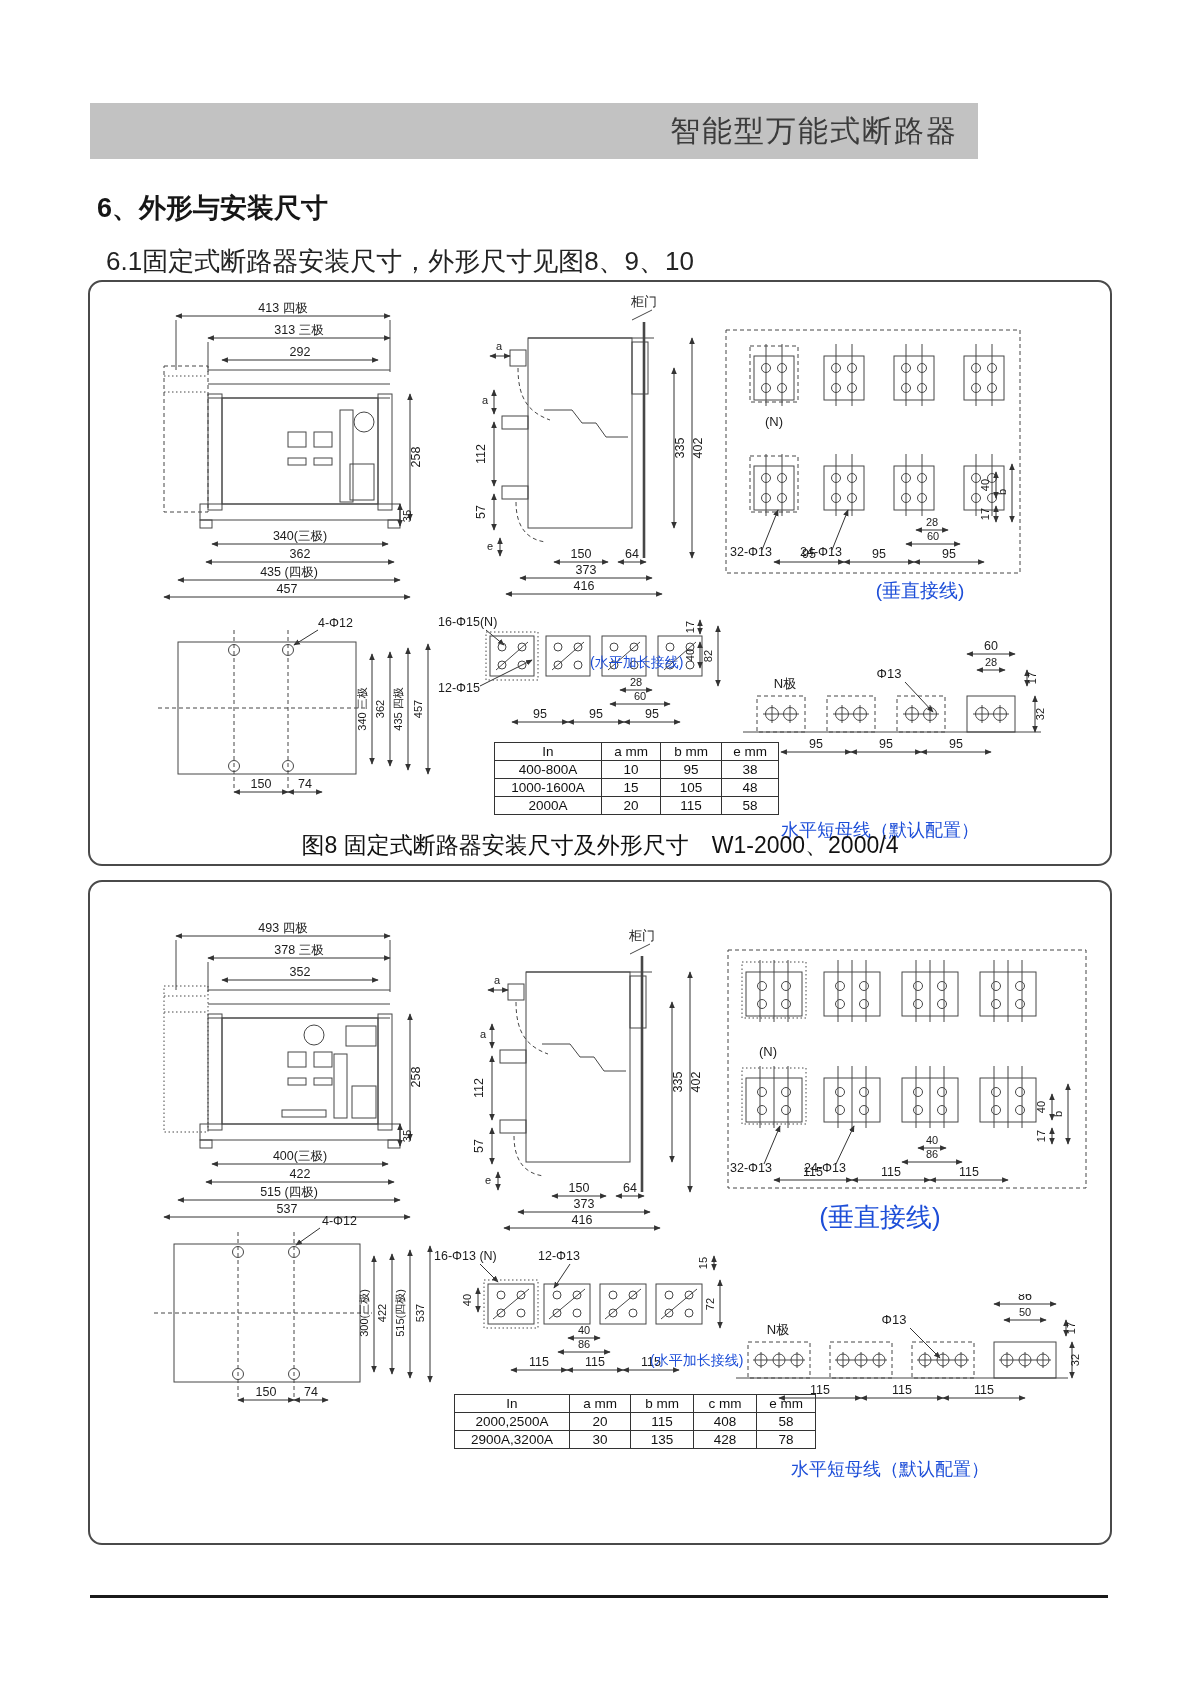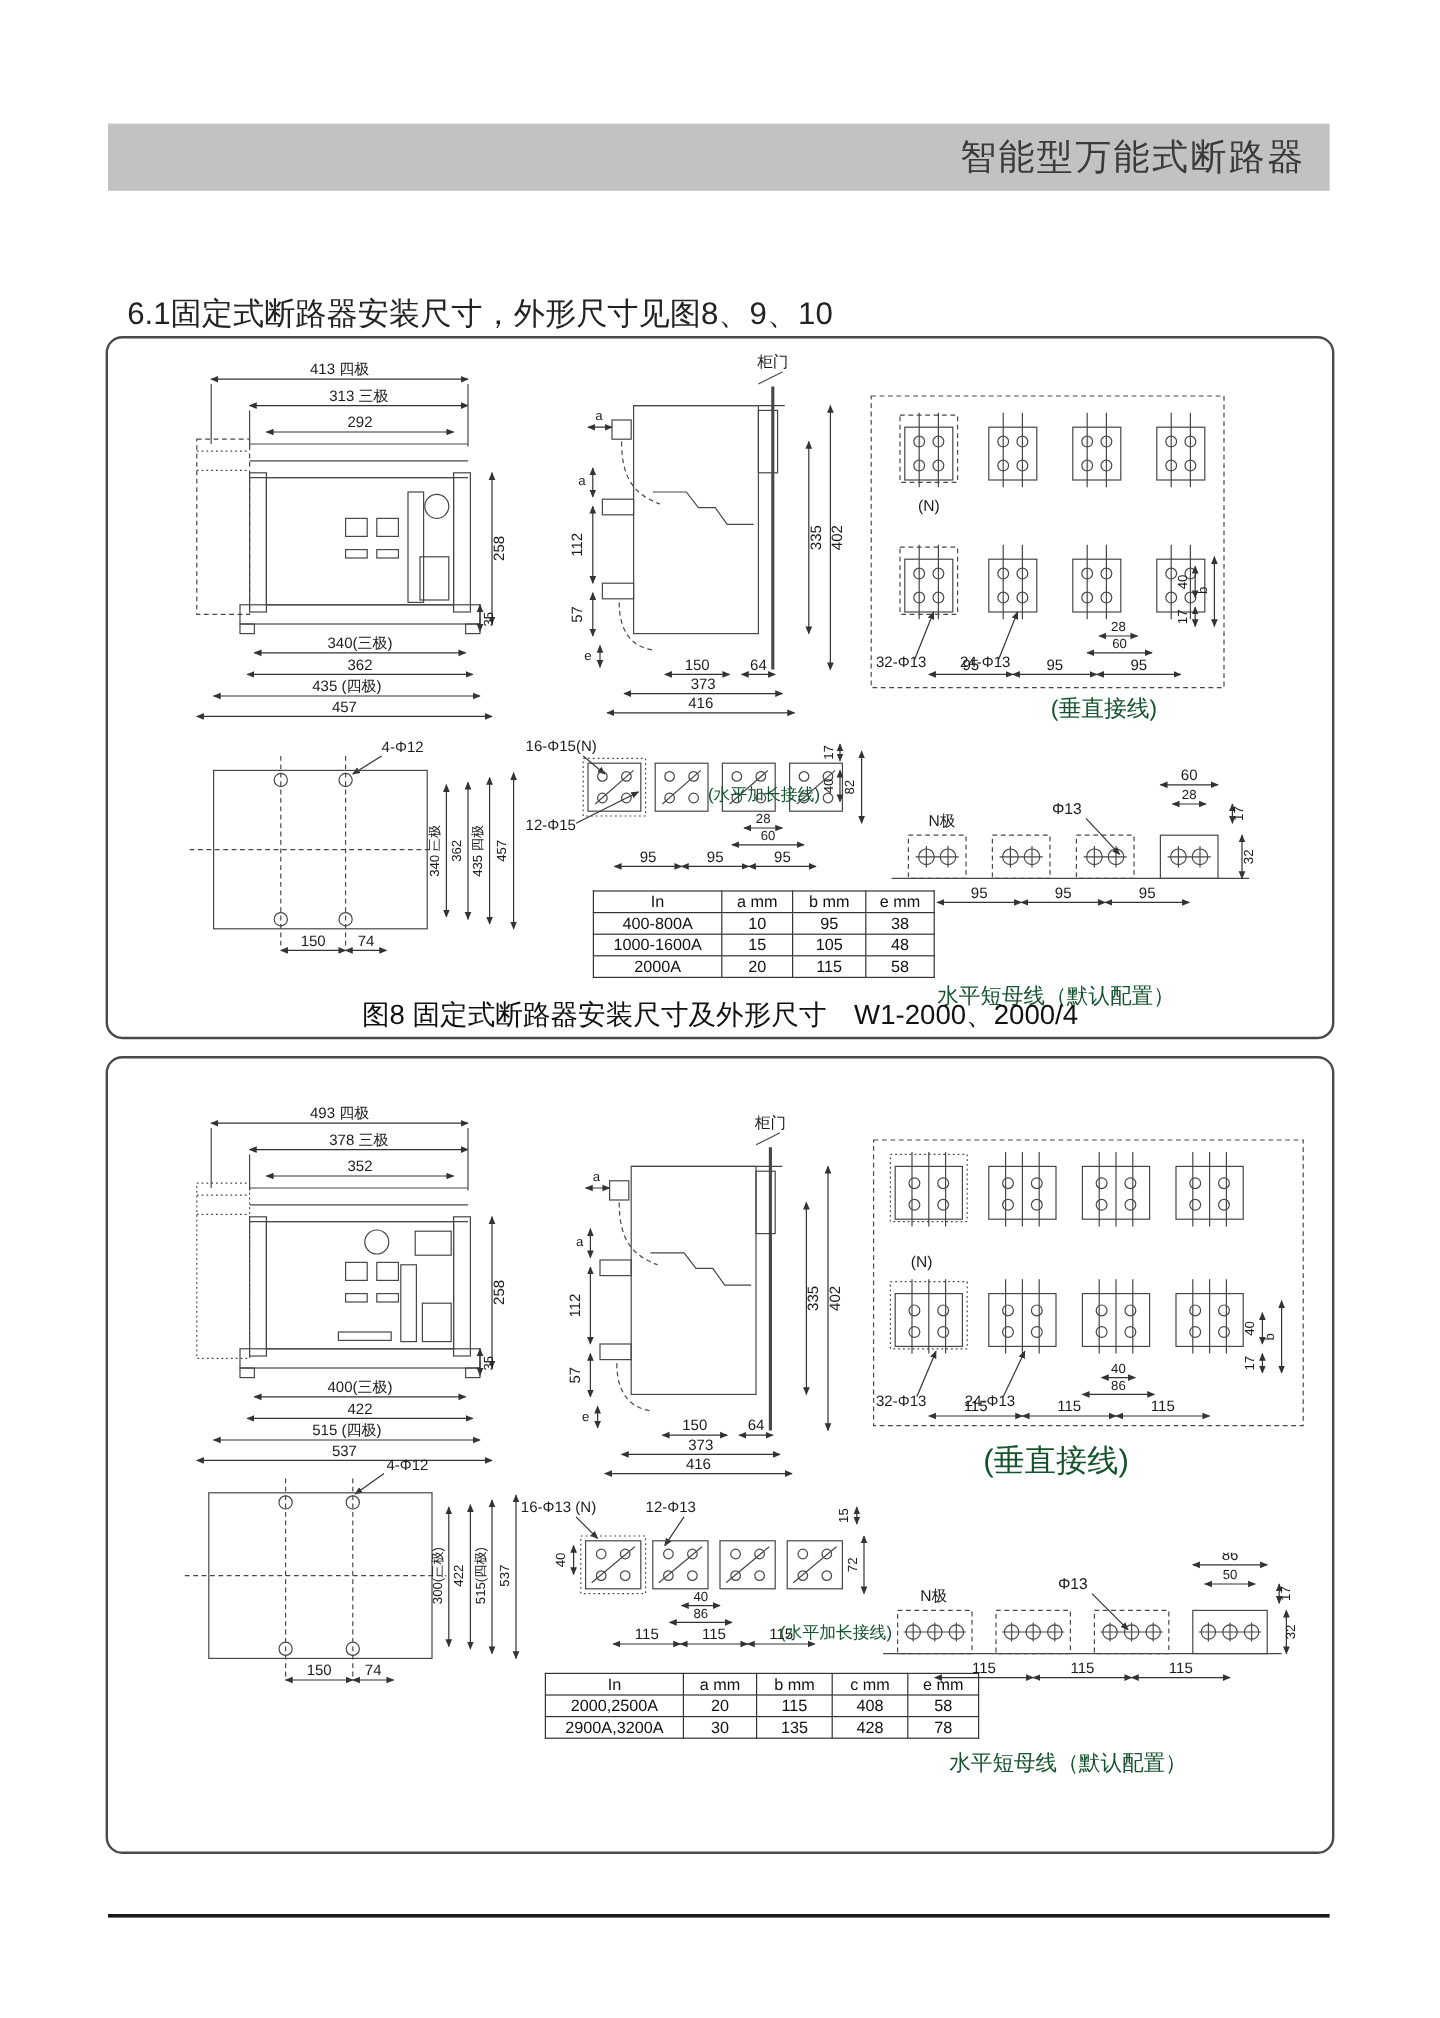--- a/index.html
+++ b/index.html
@@ -1,28 +1,28 @@
 <!DOCTYPE html>
 <html><head>
 <meta charset="utf-8">
 <style>
   html,body{margin:0;padding:0;background:#e8e8e8;}
   .page{position:relative;width:1200px;height:1682px;margin:0 auto;background:#ffffff;
         font-family:"Liberation Sans",sans-serif;color:#222;overflow:hidden;}
   .abs{position:absolute;}
-  .band{left:90px;top:103px;width:1018px;height:56px;background:#c2c2c2;
+  .band{left:90px;top:103px;width:888px;height:56px;background:#c2c2c2;
         display:flex;align-items:center;justify-content:flex-end;padding-right:20px;box-sizing:border-box;}
   .band-title{font-size:30px;font-weight:500;color:#3b3b3b;letter-spacing:2px;}
   .h6{left:97px;top:190px;font-size:27px;font-weight:bold;color:#161616;}
   .sub{left:106px;top:244px;font-size:26px;color:#232323;}
   .figbox{left:88px;width:1024px;border:2px solid #4a4a4a;border-radius:14px;background:#fff;box-sizing:border-box;}
   #fig8box{top:280px;height:586px;}
   #fig9box{top:880px;height:665px;}
   .cap{position:absolute;left:0;width:100%;text-align:center;color:#111;}
-  .lbl{position:absolute;color:#14532d;}
+  .lbl{position:absolute;color:#1d4ed8;}
   .ctr{text-align:center;}
   table.dim-table{border-collapse:collapse;background:#fff;}
   table.dim-table th,table.dim-table td{border:1.6px solid #333;font-weight:normal;
       font-size:13.5px;text-align:center;padding:1px 5px;color:#111;}
   .footline{left:90px;top:1595px;width:1018px;height:3px;background:#191919;}
   .pagenum{left:0;top:1608px;width:1200px;text-align:center;font-size:26px;color:#111;}
   
   svg.dwg line,svg.dwg rect,svg.dwg circle,svg.dwg path,svg.dwg polyline{stroke:#474747;fill:none;stroke-width:1;}
   svg.dwg .dim{stroke:#333;marker-start:url(#ar);marker-end:url(#ar);}
   svg.dwg .ld{stroke:#333;marker-end:url(#ar);}
@@ -44,20 +44,21 @@
       <marker id="ar" viewBox="0 0 10 10" refX="8.5" refY="5" markerWidth="7" markerHeight="7" orient="auto-start-reverse">
         <path d="M0,1 L9.5,5 L0,9 z" fill="#333" stroke="none"></path>
       </marker>
     </defs>
   </svg>
 
   <div class="abs band">
     <span class="band-title">智能型万能式断路器</span>
   </div>
 
+  <div class="abs h6">6、外形与安装尺寸</div>
   <div class="abs sub">6.1固定式断路器安装尺寸，外形尺寸见图8、9、10</div>
 
   <div id="fig8box" class="abs figbox">
 
     <svg class="dwg abs" style="left:58px;top:18px" width="320" height="300">
       <line class="dim" x1="28" y1="16" x2="242" y2="16"></line>
         <text class="dt" x="135" y="12">413 四极</text>
       <line class="dim" x1="60" y1="38" x2="242" y2="38"></line>
         <text class="dt" x="151" y="34">313 三极</text>
       <line class="dim" x1="74" y1="60" x2="230" y2="60"></line>

